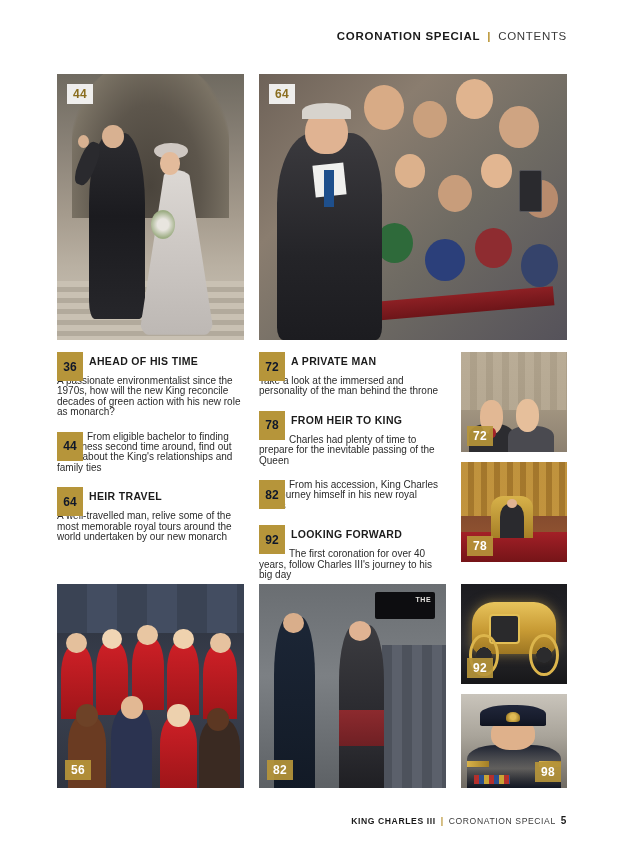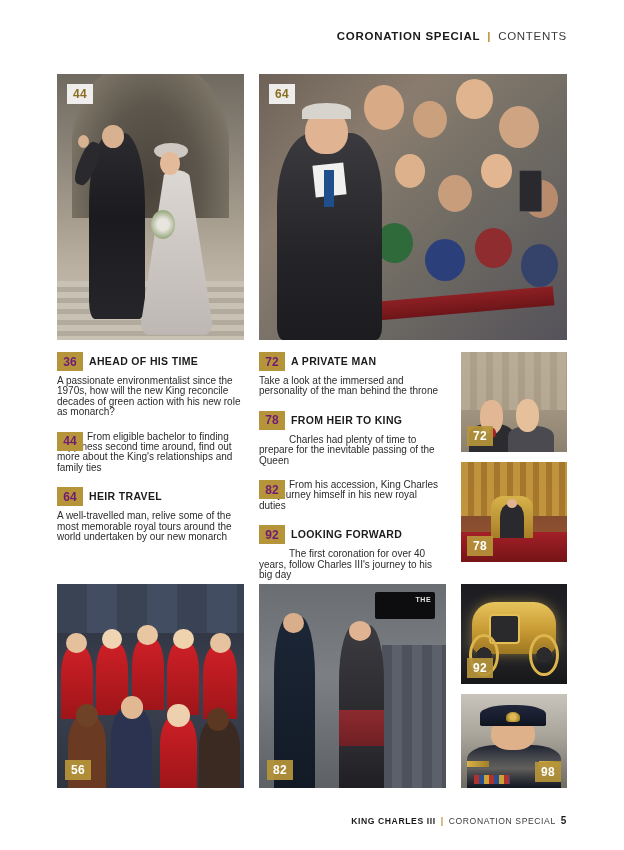--- a/index.html
+++ b/index.html
@@ -77,23 +77,23 @@
   }
   .entry {
     position: relative;
     margin-bottom: 11px;
   }
   .entry .pg {
     position: absolute;
     left: 0;
     top: 0;
     width: 26px;
-    height: 19px;
+    height: 29px;
     background: #b6953a;
-    color: #701a75;
+    color: #0f172a;
     font-size: 12px;
     font-weight: bold;
     display: flex;
     align-items: center;
     justify-content: center;
   }
   .entry .etitle {
     margin-left: 32px;
     font-size: 10.5px;
     font-weight: bold;

